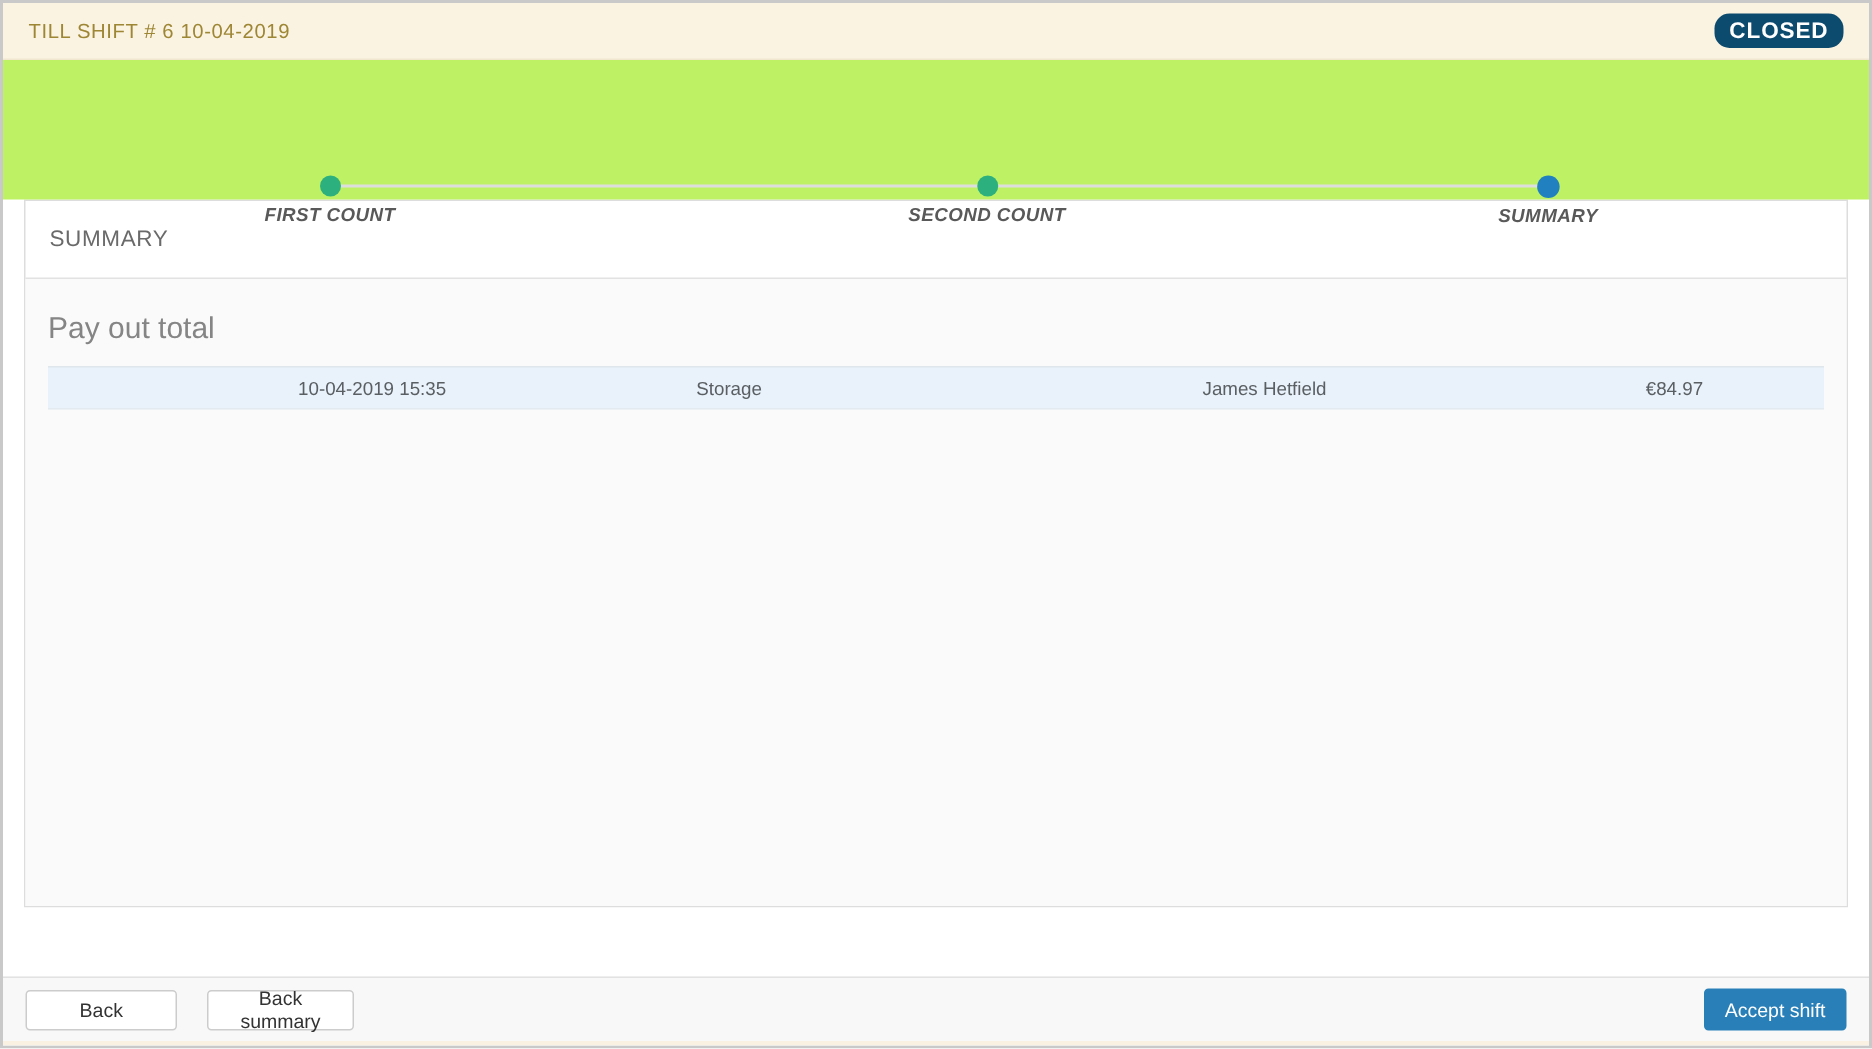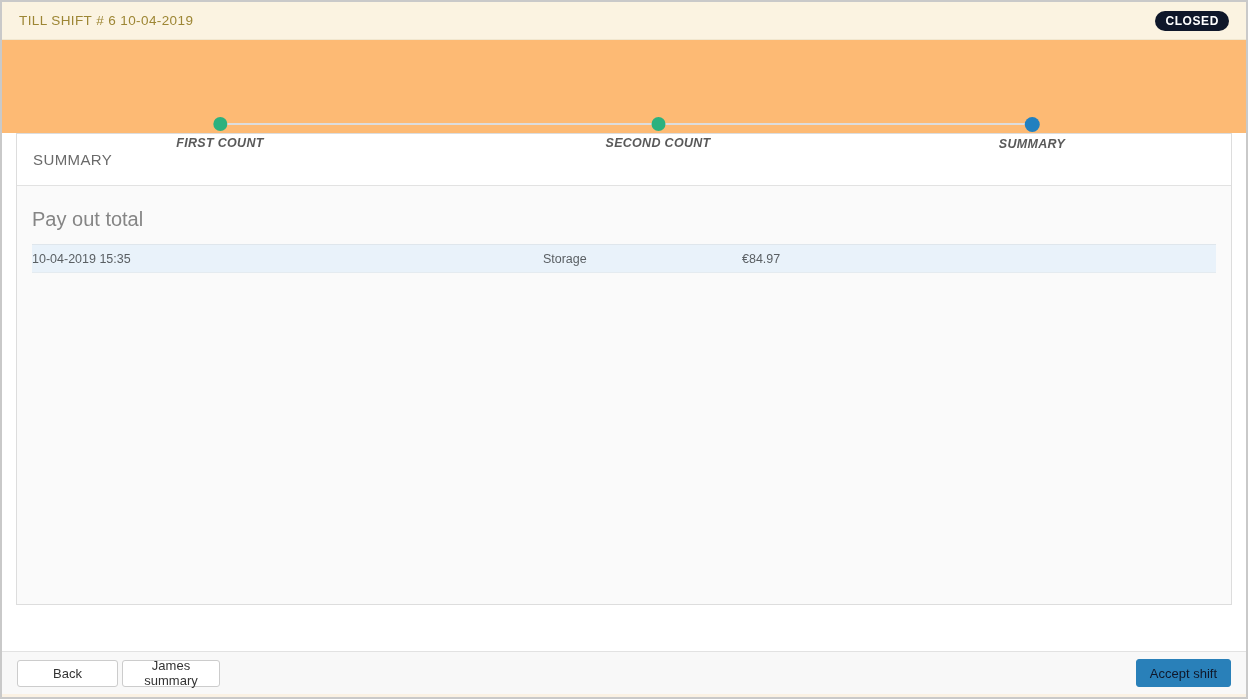--- a/index.html
+++ b/index.html
@@ -19,27 +19,27 @@
     height:38px; flex:0 0 38px;
     background:#fbf3e1;
     border-bottom:1px solid #f1e7d0;
     display:flex; align-items:center; justify-content:space-between;
     padding:0 17px;
   }
   .topbar-title {
     color:#9d8634; font-size:13.5px; letter-spacing:.4px;
   }
   .status-badge {
-    background:#0f172a; color:#fff;
-    font-size:12px; font-weight:bold; letter-spacing:.6px;
+    background:#0c4a6e; color:#fff;
+    font-size:15px; font-weight:bold; letter-spacing:.6px;
     padding:4px 10px; border-radius:10px; line-height:1;
   }
 
   
-  .stepper { position:relative; height:93px; flex:0 0 93px; background:#fdba74;font-style:italic; }
+  .stepper { position:relative; height:93px; flex:0 0 93px; background:#bef264;font-style:italic; }
   .stepper-track {
     position:absolute; top:83px; left:218px; right:218px;
     height:2px; background:#ddd;
   }
   .step {
     position:absolute; top:77px; transform:translateX(-50%);
     text-align:center; cursor:default;
   }
   .step-1 { left:218px; }
   .step-2 { left:656px; }
@@ -72,48 +72,48 @@
   .section-title {
     text-align:left; color:#858585; font-size:20px;
     font-weight:400; margin:8px 0 13px;
   }
   .payout-row {
     display:flex; align-items:center; height:29px;
     background:#e9f2fa;
     border-top:1px solid #dfe6ec; border-bottom:1px solid #e4ebf0;
     font-size:12.5px; color:#5a5f63;
   }
-  .cell-datetime { width:36.5%; }
-  .cell-category { width:17%;   text-align:center; }
+  .cell-datetime { width:36.5%; text-align:center; }
+  .cell-category { width:17%;   text-align:left; }
   .cell-employee { width:30%;   text-align:center; }
   .cell-amount   { width:16.5%; text-align:center; padding-right:4px; }
 
   .spacer { flex:1 1 auto; background:#fff; }
 
   
   .footer {
     flex:0 0 46px; height:46px;
     background:#f8f8f8;
     border-top:1px solid #e2e2e2;
     border-bottom:3px solid #faf1e3;
     display:flex; align-items:center;
-    padding:0 15px; gap:4px;
+    padding:0 15px; gap:20px;
   }
   .btn {
     height:27px; border:1px solid #ccc; border-radius:3px;
     background:#fff; color:#333; font-size:13px;
     font-family:"Liberation Sans", sans-serif;
     display:inline-flex; align-items:center; justify-content:center;
     cursor:pointer; padding:0 12px;
   }
   .btn-back { width:101px; }
   .btn-shift-summary { width:98px; }
   .btn-accept {
     margin-left:auto;
-    background:#2980b9; border:1px solid #2980b9; color:#0f172a;
+    background:#2980b9; border:1px solid #2980b9; color:#ffffff;
     height:28px; padding:0 13px;
   }
 </style>
 </head>
 <body>
 
 <div class="screen">
 
   <div class="topbar">
     <span class="topbar-title">TILL SHIFT # 6 10-04-2019</span>
@@ -142,26 +142,27 @@
   <div class="panel">
     <div class="panel-header">
       <span>SUMMARY</span>
     </div>
     <div class="panel-body">
       <div class="section-title">Pay out total</div>
 
       <div class="payout-row">
         <div class="cell-datetime">10-04-2019 15:35</div>
         <div class="cell-category">Storage</div>
+        <div class="cell-employee">James Hetfield</div>
         <div class="cell-amount">€84.97</div>
       </div>
     </div>
   </div>
 
   <div class="spacer"></div>
 
   <div class="footer">
     <button class="btn btn-back">Back</button>
-    <button class="btn btn-shift-summary">James summary</button>
+    <button class="btn btn-shift-summary">Back summary</button>
     <button class="btn btn-accept">Accept shift</button>
   </div>
 
 </div>
 
 </body></html>

